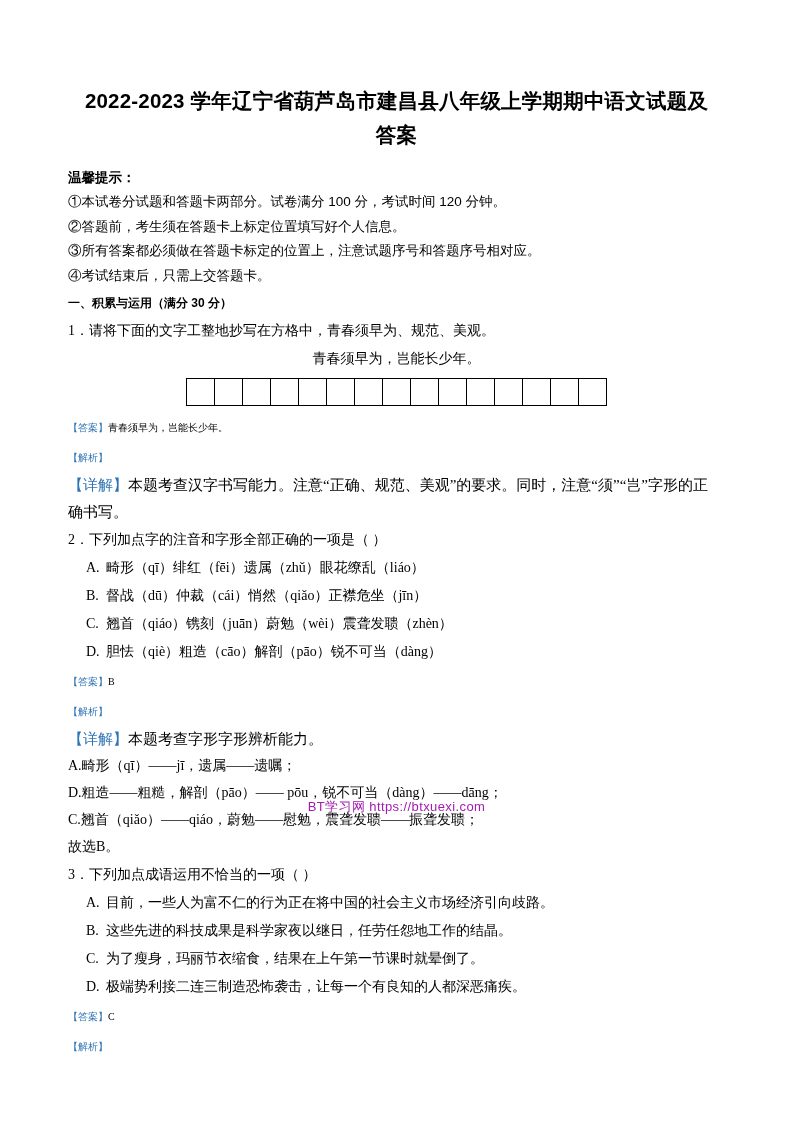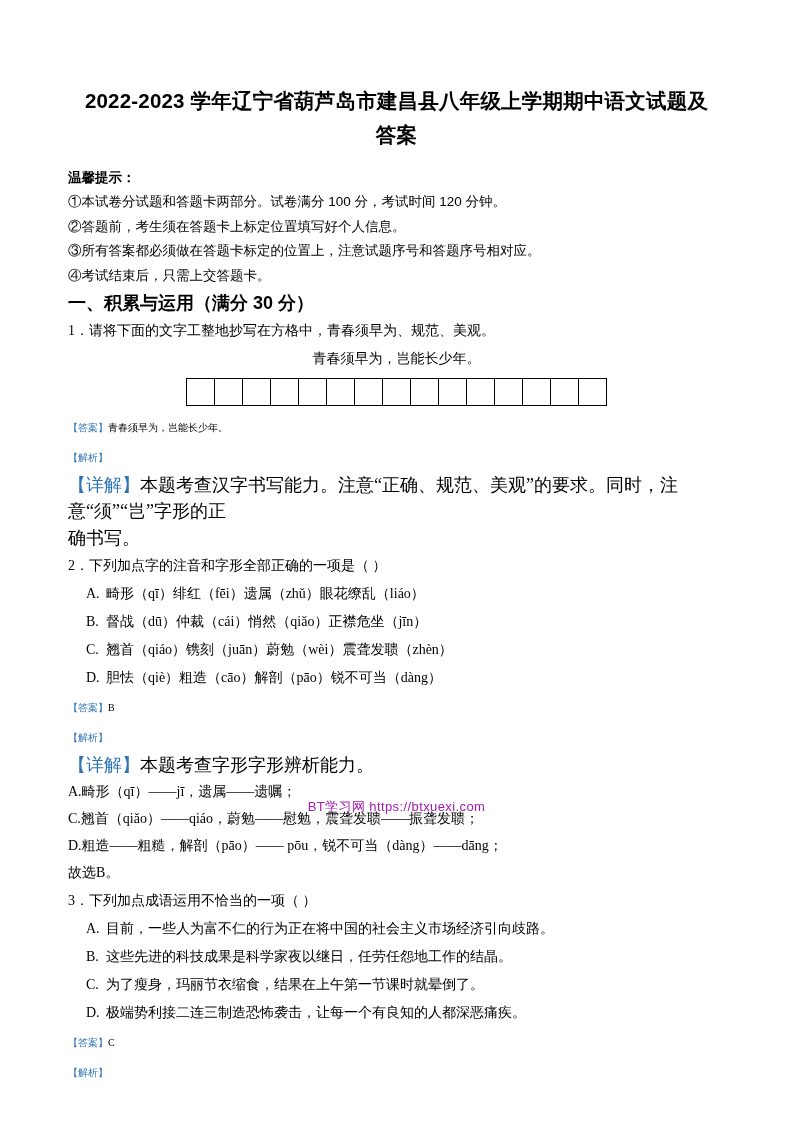--- a/index.html
+++ b/index.html
@@ -40,21 +40,21 @@
   }
   .tip-line {
     font-family: "Liberation Sans", sans-serif;
     font-weight: normal;
     font-size: 13.5px;
     line-height: 24.5px;
   }
   .section-head {
     font-family: "Liberation Sans", sans-serif;
     font-weight: bold;
-    font-size: 18px;
+    font-size: 12px;
     line-height: 26px;
     margin-top: 2px;
   }
   .q-line {
     font-size: 14px;
     line-height: 26px;
     margin-top: 2px;
   }
   .q-num {
     display: inline-block;
@@ -84,21 +84,21 @@
   }
   .ans-line {
     font-size: 10px;
     line-height: 27px;
     margin-top: 3px;
   }
   .tag {
     color: #2e74b5;
   }
   .detail-line {
-    font-size: 18px;
+    font-size: 15px;
     line-height: 26px;
     margin-top: 1px;
   }
   .opt-line {
     font-size: 14px;
     line-height: 27px;
     margin-top: 1px;
     padding-left: 18px;
   }
   .opt-label {
@@ -191,22 +191,22 @@
   <div class="ans-line">
     <span class="tag">【答案】</span><span>B</span>
   </div>
   <div class="ans-line">
     <span class="tag">【解析】</span>
   </div>
   <div class="detail-line">
     <span class="tag">【详解】</span><span>本题考查字形字形辨析能力。</span>
   </div>
   <div class="plain-line">A.畸形（qī）——jī，遗属——遗嘱；</div>
+  <div class="plain-line">D.粗造——粗糙，解剖（pāo）—— pōu，锐不可当（dàng）——dāng；</div>
   <div class="plain-line">C.翘首（qiǎo）——qiáo，蔚勉——慰勉，震聋发聩——振聋发聩；</div>
-  <div class="plain-line">D.粗造——粗糙，解剖（pāo）—— pōu，锐不可当（dàng）——dāng；</div>
   <div class="plain-line">故选B。</div>
 
   <div class="q-line">
     <span class="q-num">3．</span><span>下列加点成语运用不恰当的一项（    ）</span>
   </div>
   <div class="opt-line">
     <span class="opt-label">A.</span><span>目前，一些人为富不仁的行为正在将中国的社会主义市场经济引向歧路。</span>
   </div>
   <div class="opt-line">
     <span class="opt-label">B.</span><span>这些先进的科技成果是科学家夜以继日，任劳任怨地工作的结晶。</span>

